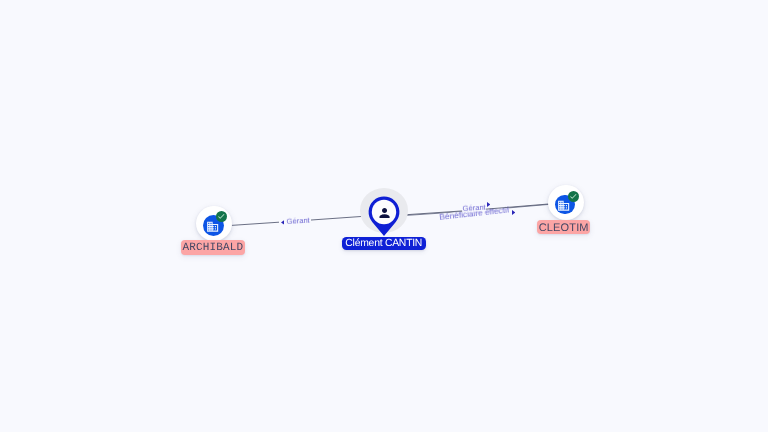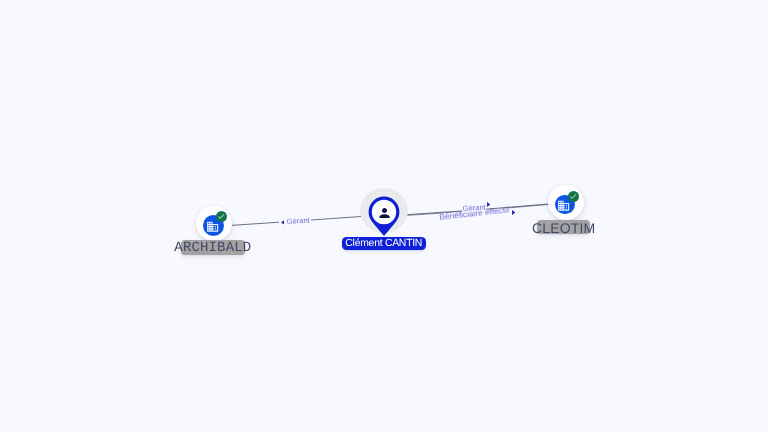--- a/index.html
+++ b/index.html
@@ -5,22 +5,22 @@
   html,body{margin:0;padding:0;}
   body{width:768px;height:432px;background:#f8f9fe;font-family:"Liberation Sans",sans-serif;overflow:hidden;position:relative;
        -webkit-font-smoothing:antialiased;text-rendering:geometricPrecision;}
   #stage{position:absolute;left:0;top:0;width:768px;height:432px;transform:translateZ(0);}
   svg.layer{position:absolute;left:0;top:0;width:768px;height:432px;overflow:visible;}
   .node{position:absolute;}
   .blob{position:absolute;background:#fff;border-radius:50%;box-shadow:0 1px 3px rgba(60,64,110,.14),0 2px 7px rgba(60,64,110,.10);}
   .inner{position:absolute;background:#0d55e5;border-radius:50%;}
   .inner > svg{position:absolute;}
   .badge-check{position:absolute;background:#13744a;border-radius:50%;display:flex;align-items:center;justify-content:center;}
-  .lbl{position:absolute;background:#a3a3a3;color:#434764;border-radius:4px;
-       font-size:14px;letter-spacing:.15px;display:flex;align-items:center;justify-content:center;
+  .lbl{position:absolute;background:#fca5a5;color:#434764;border-radius:4px;
+       font-size:11px;letter-spacing:.15px;display:flex;align-items:center;justify-content:center;
        box-shadow:0 1px 2px rgba(60,64,110,.10),0 2px 6px rgba(60,64,110,.08);white-space:nowrap;}
   .lbl-person{background:#0f21d6;color:#fff;border-radius:4.5px;font-size:10.4px;letter-spacing:-0.25px;
                box-shadow:0 1px 2px rgba(60,64,110,.13),0 2px 5px rgba(60,64,110,.09);}
   .edgelabel{position:absolute;color:#6f69d2;font-size:8.3px;white-space:nowrap;transform-origin:left center;
               background:#f8f9fe;padding:0 0.5px;line-height:0.95;}
 </style>
 </head>
 <body>
 
 <div id="stage">

